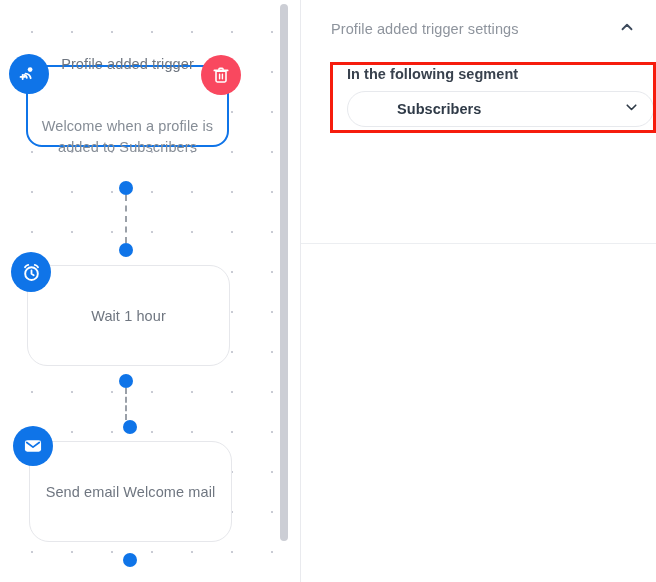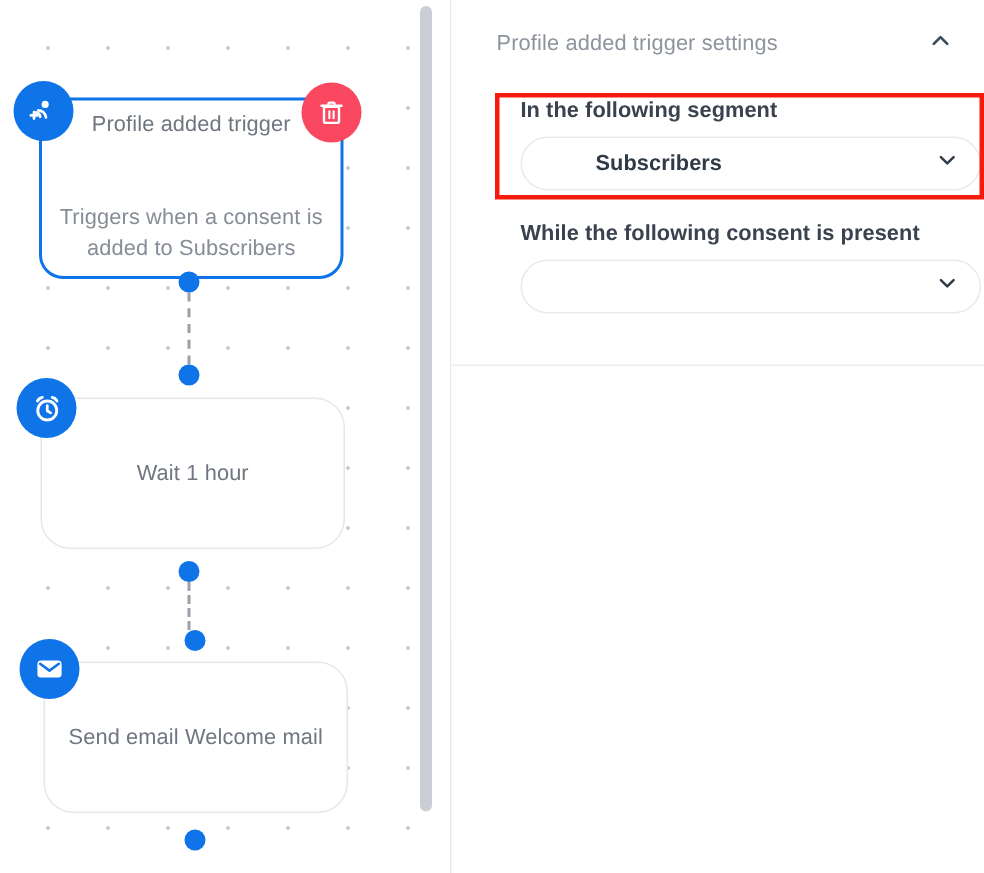--- a/index.html
+++ b/index.html
@@ -43,21 +43,21 @@
     display: flex;
     flex-direction: column;
     align-items: center;
     justify-content: center;
     text-align: center;
   }
   .node.trigger {
     left: 26px;
     top: 65px;
     width: 203px;
-    height: 121px;
+    height: 82px;
     border: 2px solid #0f74e8;
     border-radius: 16px;
     gap: 28px;
   }
   .node.plain {
     border: 1.5px solid #e6e7eb;
   }
   .node.wait {
     left: 27px;
     top: 265px;
@@ -263,21 +263,21 @@
 </style>
 </head>
 <body>
 
 <div id="app">
 
   <div class="canvas">
 
     <div class="node trigger">
       <div class="node-title">Profile added trigger</div>
-      <div class="node-sub">Triggers when a consent is added to Subscribers</div>
+      <div class="node-sub">Welcome when a profile is added to Subscribers</div>
     </div>
 
     <div class="badge trigger-badge">
       <svg width="22" height="22" viewBox="0 0 24 24" fill="none">
         <circle cx="13.2" cy="7.2" r="2.6" fill="#ffffff"></circle>
         <path d="M8.2 11.5c2.8 0 5.2 2.2 5.6 5.1" stroke="#ffffff" stroke-width="2" stroke-linecap="round" fill="none"></path>
         <path d="M9.6 16.2c-.2-1.6-1.4-2.9-3-3.2" stroke="#ffffff" stroke-width="2" stroke-linecap="round" fill="none"></path>
         <path d="M5.1 12.9v4.6M2.8 15.2h4.6" stroke="#ffffff" stroke-width="2" stroke-linecap="round"></path>
       </svg>
     </div>
@@ -347,30 +347,19 @@
       <div class="select-box">
         <span class="select-value">Subscribers</span>
         <span class="select-caret">
           <svg width="17" height="17" viewBox="0 0 24 24" fill="none">
             <path d="M6 9.5l6 6 6-6" stroke="#2f3a47" stroke-width="2.3" stroke-linecap="round" stroke-linejoin="round"></path>
           </svg>
         </span>
       </div>
     </div>
 
-    <div class="field-group consent">
-      <span class="field-label">While the following consent is present</span>
-      <div class="select-box">
-        <span class="select-value"></span>
-        <span class="select-caret">
-          <svg width="17" height="17" viewBox="0 0 24 24" fill="none">
-            <path d="M6 9.5l6 6 6-6" stroke="#2f3a47" stroke-width="2.3" stroke-linecap="round" stroke-linejoin="round"></path>
-          </svg>
-        </span>
-      </div>
-    </div>
 
     <div class="panel-hr"></div>
   </div>
 
   <div class="highlight-box"></div>
 
 </div>
 
 </body></html>

